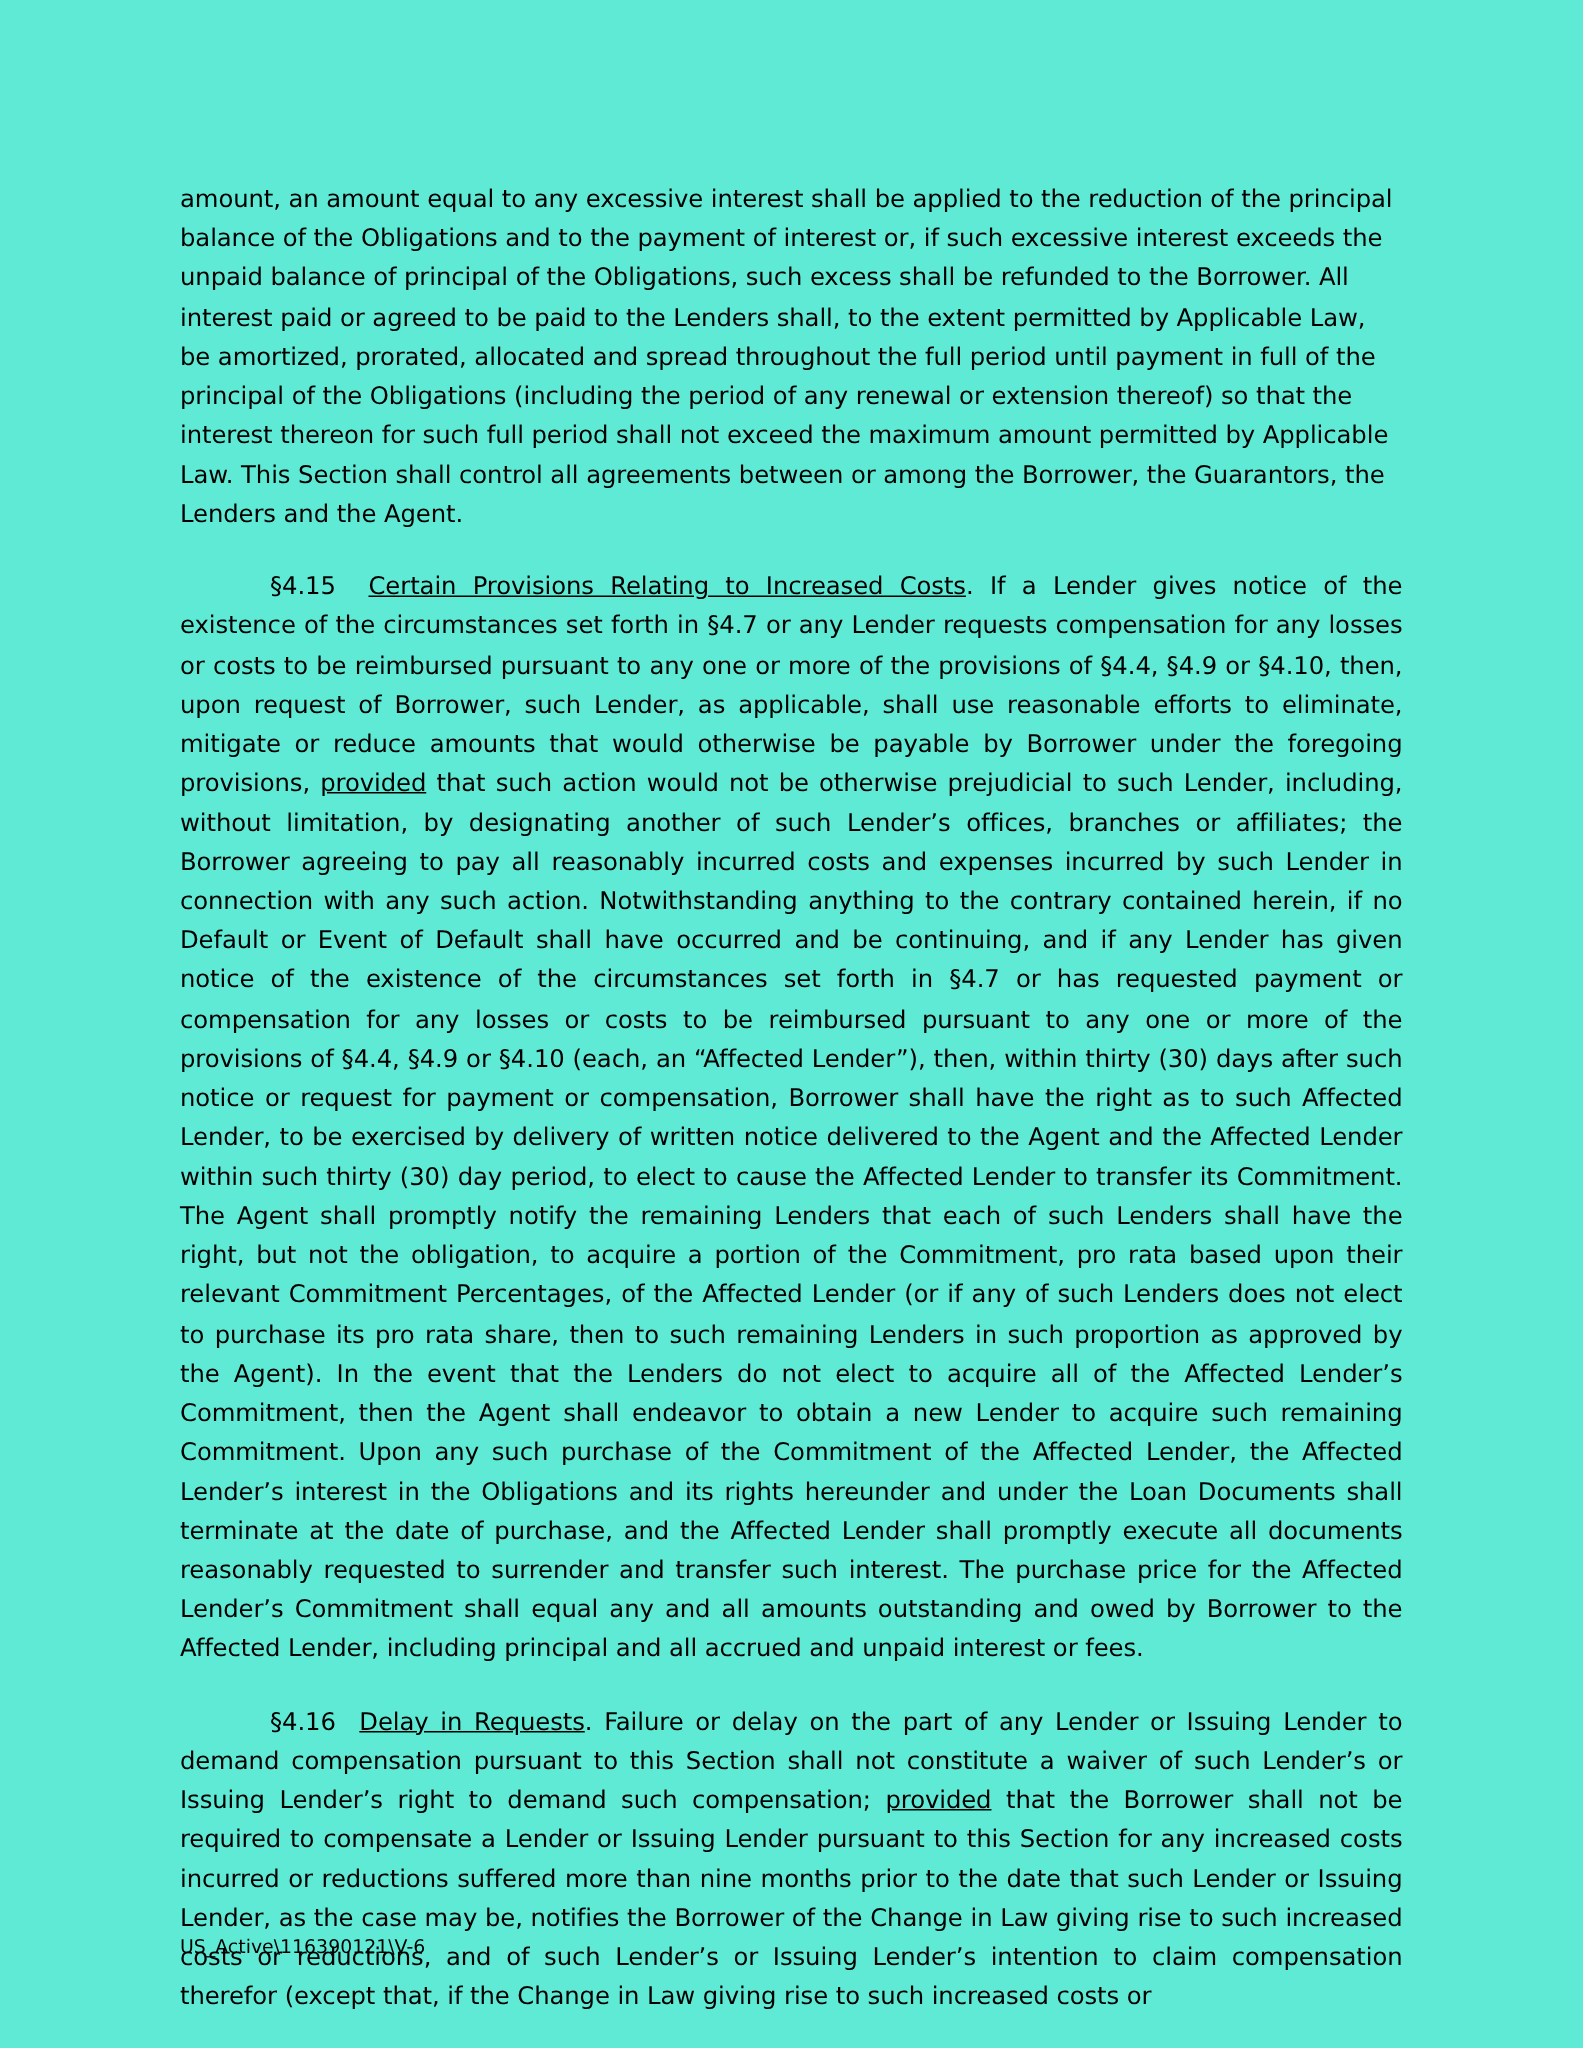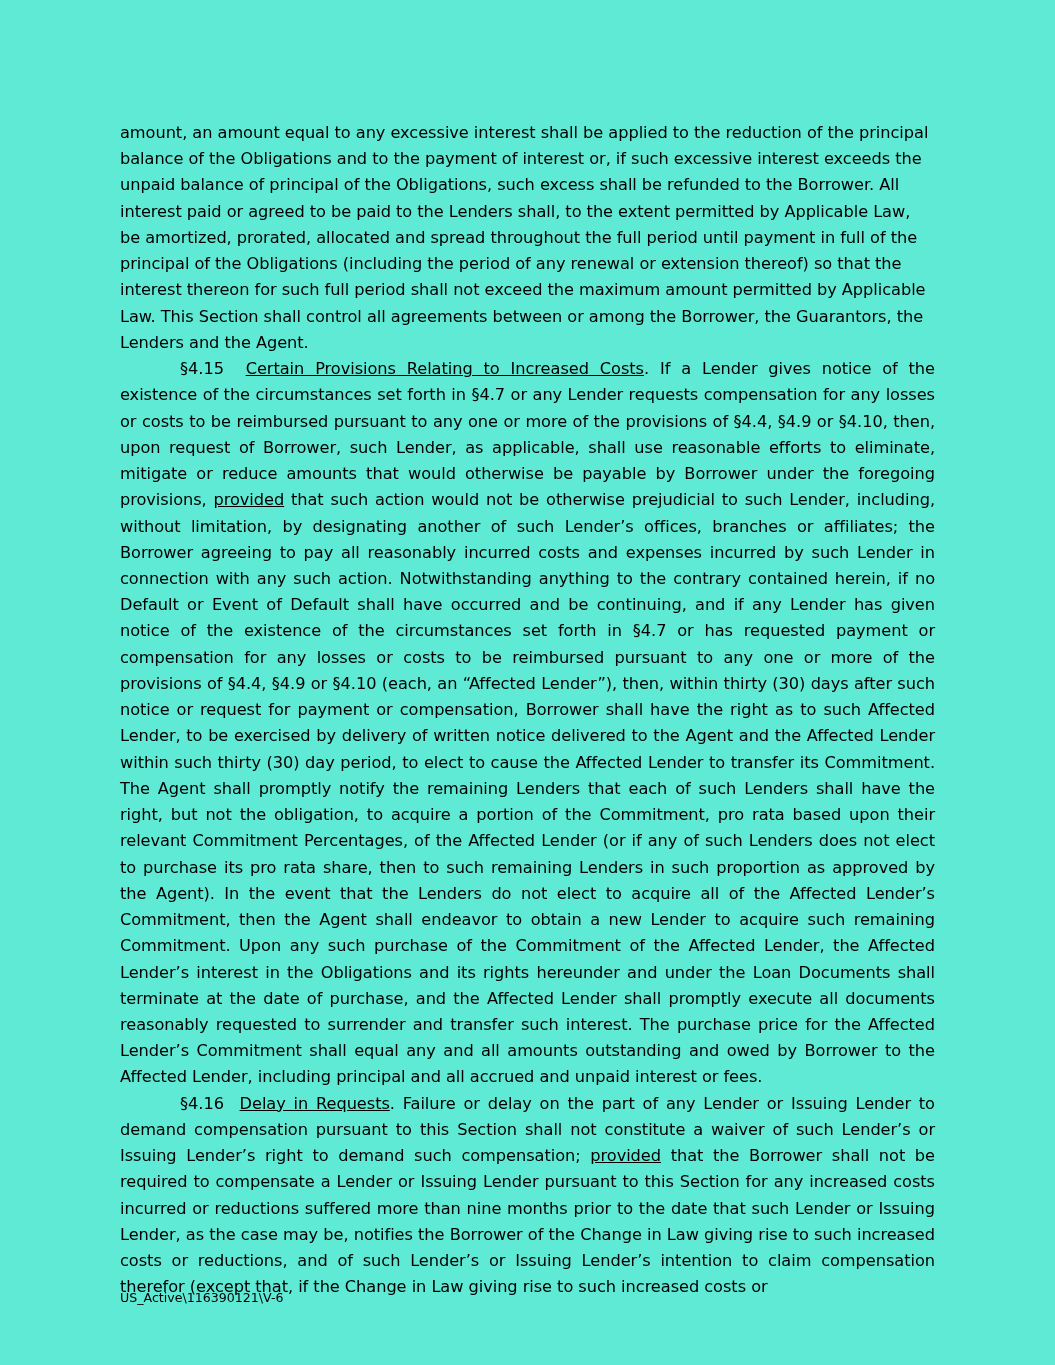--- a/index.html
+++ b/index.html
@@ -33,20 +33,21 @@
     font-size: 16.2px;
     line-height: 1.62;
     text-align: justify;
     letter-spacing: -0.05px;
   }
   p.first {
     text-align: left;
   }
   p.indent {
     text-indent: 60px;
+    margin-top: 22px;
   }
   .u {
     text-decoration: underline;
   }
   .pagenum {
     position: absolute;
     top: 1247px;
     left: 0;
     width: 1055px;
     text-align: center;

